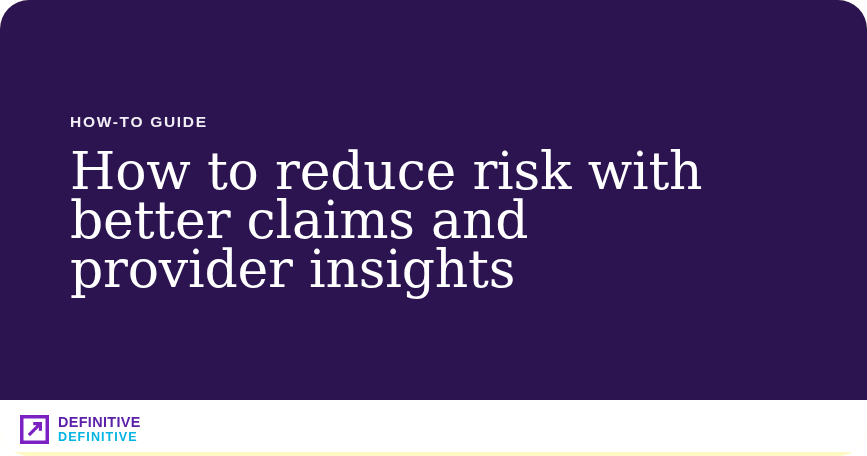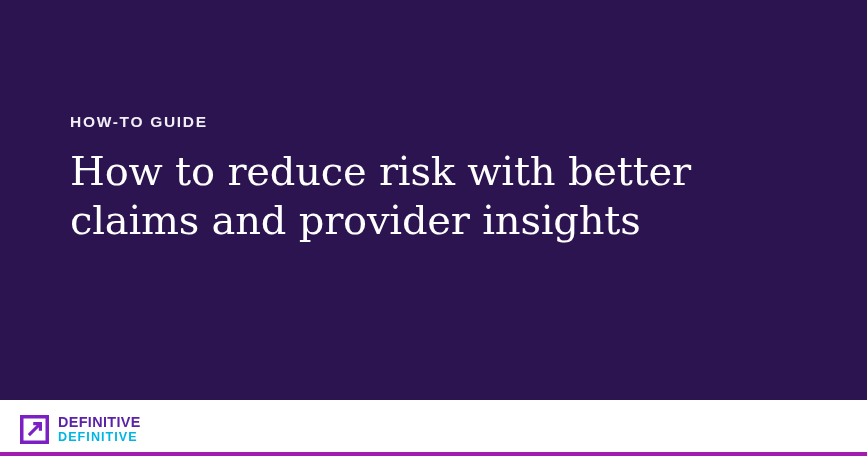--- a/index.html
+++ b/index.html
@@ -7,22 +7,23 @@
     margin: 0;
     padding: 0;
     background: #ffffff;
   }
 
   .slide {
     position: relative;
     width: 867px;
     height: 456px;
     overflow: hidden;
-    background: #a21caf;
+    background: #fef9c3;
     font-family: "Liberation Sans", sans-serif;
+    border-radius: 29px;
     -webkit-font-smoothing: antialiased;
   }
 
   
   .hero {
     position: absolute;
     left: 0;
     top: 0;
     width: 867px;
     height: 400px;
@@ -43,21 +44,21 @@
     letter-spacing: 1.7px;
     color: #F2EEF6;
     text-transform: uppercase;
     line-height: 1;
     margin: 0 0 17px 0;
     white-space: nowrap;
   }
 
   .headline {
     font-family: "DejaVu Serif", "Liberation Serif", serif;
-    font-size: 40px;
+    font-size: 52px;
     font-weight: 400;
     line-height: 49px;
     color: #FFFFFF;
     margin: 0;
     letter-spacing: -0.2px;
     max-width: 680px;
   }
 
   
   .footer {

